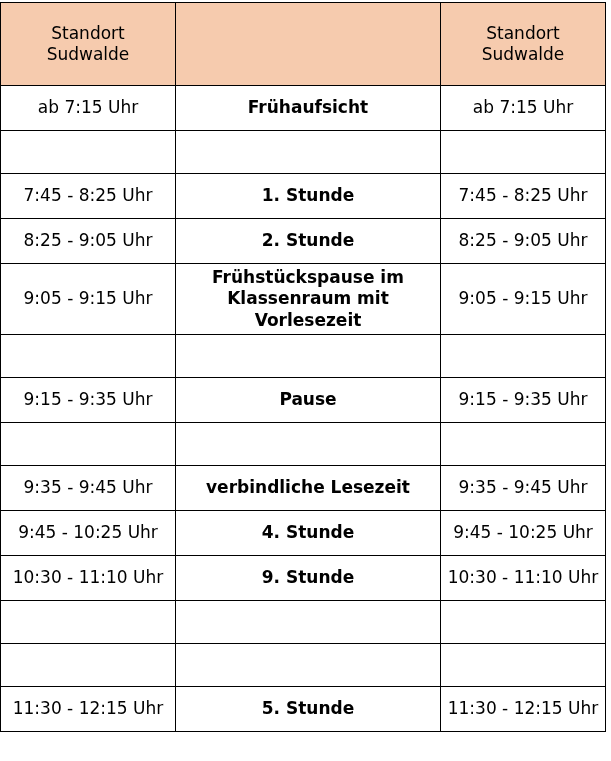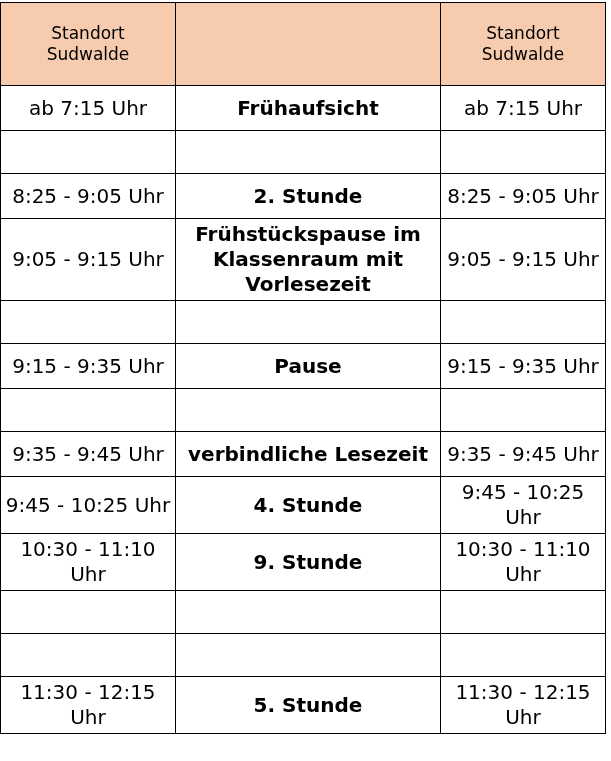--- a/index.html
+++ b/index.html
@@ -25,21 +25,21 @@
   table.schedule {
     border-collapse: collapse;
     table-layout: fixed;
     width: 605px;
     margin-top: 2px;
   }
   table.schedule td {
     border: 1px solid #000000;
     text-align: center;
     vertical-align: middle;
-    font-size: 20px;
+    font-size: 17px;
     line-height: 1.25;
     padding: 3px 4px;
   }
   col.c-left   { width: 175px; }
   col.c-mid    { width: 265px; }
   col.c-right  { width: 165px; }
 
   tr.header-row td {
     background: #f6cbae;
     font-size: 17px;
@@ -92,20 +92,25 @@
           <td>ab 7:15 Uhr</td>
           <td class="activity">Frühaufsicht</td>
           <td>ab 7:15 Uhr</td>
         </tr>
         <tr class="spacer">
           <td></td>
           <td class="activity"></td>
           <td></td>
         </tr>
         <tr class="row">
+          <td>7:45 - 8:25 Uhr</td>
+          <td class="activity">1. Stunde</td>
+          <td>7:45 - 8:25 Uhr</td>
+        </tr>
+        <tr class="row">
           <td>8:25 - 9:05 Uhr</td>
           <td class="activity">2. Stunde</td>
           <td>8:25 - 9:05 Uhr</td>
         </tr>
         <tr class="row-tall">
           <td>9:05 - 9:15 Uhr</td>
           <td class="activity">Frühstückspause im<br>Klassenraum mit Vorlesezeit</td>
           <td>9:05 - 9:15 Uhr</td>
         </tr>
         <tr class="spacer">

